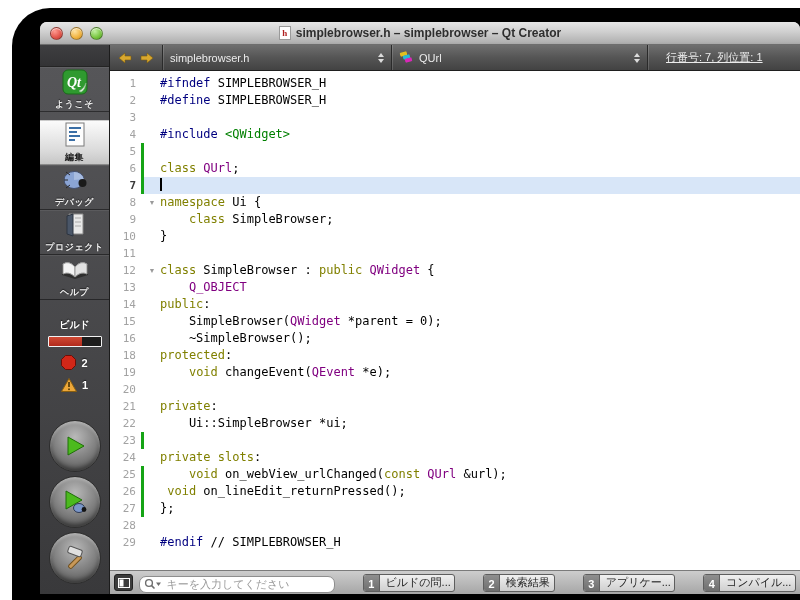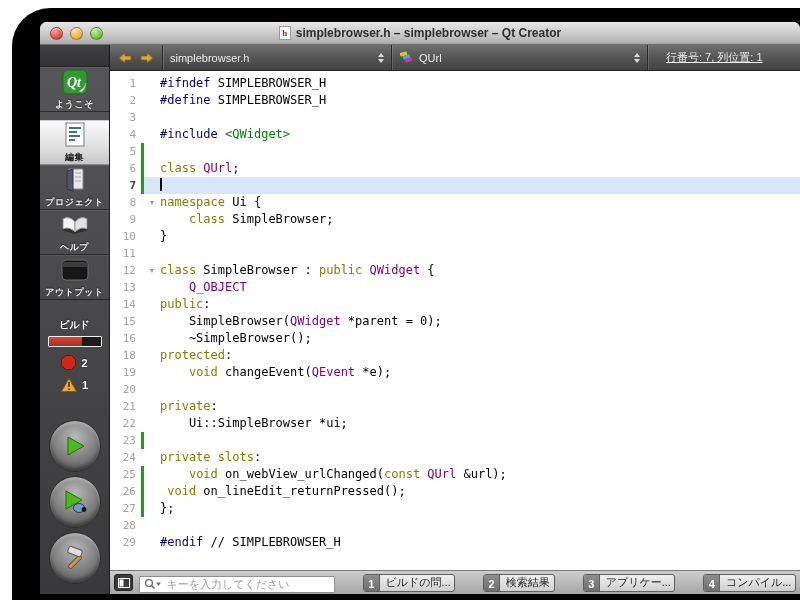--- a/index.html
+++ b/index.html
@@ -100,21 +100,21 @@
   .tok-com { color:#000000; }
   .tok-pl  { color:#000000; }
   .cursor { display:inline-block; width:2px; height:13px; background:#000; vertical-align:-2px; }
 
   
   .statusbar { height:24px; flex:0 0 24px; background:linear-gradient(#cdcdcd,#a6a6a6);
                border-top:1px solid #7b7b7b; display:flex; align-items:center; padding:0 4px; }
   .pane-toggle { width:20px; height:17px; background:#3c3c3c; border:1px solid #222; border-radius:3px;
                  display:flex; align-items:center; justify-content:center; margin-right:6px; }
   .search-field { position:relative; width:202px; height:17px; }
-  .search-field input { width:100%; height:100%; border:1px solid #8e8e8e; border-radius:1px;
+  .search-field input { width:100%; height:100%; border:1px solid #8e8e8e; border-radius:7px;
                         padding:0 4px 0 26px; font:11px "Liberation Sans", sans-serif; color:#333;
                         background:#fff; outline:none; }
   .search-field input::placeholder { color:#9a9a9a; }
   .search-glyph { position:absolute; left:5px; top:2px; }
   .out-btn { display:flex; align-items:center; height:18px; border:1px solid #5e5e5e; border-radius:3px;
              background:linear-gradient(#f0f0f0,#cfcfcf); overflow:hidden; margin-left:28px;
              font:11px "Liberation Sans", sans-serif; color:#1e1e1e; white-space:nowrap; cursor:default; }
   .out-btn:first-of-type { margin-left:14px; }
   .out-num { width:16px; height:100%; background:linear-gradient(#8e8e8e,#6f6f6f); color:#fff;
              font:bold 11px/18px "Liberation Sans", sans-serif; text-align:center;
@@ -163,20 +163,33 @@
                 <rect x="2" y="1" width="18" height="23" fill="#fdfdfd" stroke="#7a7a7a"></rect>
                 <rect x="5" y="5" width="12" height="2" fill="#3a6ea5"></rect>
                 <rect x="5" y="9" width="8" height="2" fill="#3a6ea5"></rect>
                 <rect x="5" y="13" width="11" height="2" fill="#3a6ea5"></rect>
                 <rect x="5" y="17" width="6" height="2" fill="#3a6ea5"></rect>
               </svg>
           </span>
           <span class="mode-label">編集</span>
         </div>
 
+        <div class="mode-item">
+          <span class="mode-icon">
+            <svg width="28" height="24" viewBox="0 0 28 24">
+                <ellipse cx="13" cy="12" rx="10" ry="8.5" fill="#8aa4d4" stroke="#44506e"></ellipse>
+                <path d="M13 4 a10 8.5 0 0 1 9.8 7 l-9.8 1z" fill="#a8bce0"></path>
+                <circle cx="21.5" cy="15" r="4" fill="#1a1a1a"></circle>
+                <line x1="5" y1="4" x2="9" y2="7" stroke="#2a2a2a"></line>
+                <line x1="3" y1="12" x2="7" y2="12" stroke="#2a2a2a"></line>
+                <line x1="5" y1="20" x2="9" y2="17" stroke="#2a2a2a"></line>
+              </svg>
+          </span>
+          <span class="mode-label">デバッグ</span>
+        </div>
 
         <div class="mode-item">
           <span class="mode-icon">
             <svg width="24" height="26" viewBox="0 0 24 26">
                 <path d="M6 2 L20 2 L20 22 L6 22 Z" fill="#e8e8e8" stroke="#888"></path>
                 <path d="M4 4 L10 2 L10 24 L4 22 Z" fill="#4a5668" stroke="#2c3440"></path>
                 <line x1="12" y1="6" x2="18" y2="6" stroke="#aaa"></line>
                 <line x1="12" y1="10" x2="18" y2="10" stroke="#aaa"></line>
                 <line x1="12" y1="14" x2="18" y2="14" stroke="#aaa"></line>
               </svg>
@@ -188,29 +201,20 @@
           <span class="mode-icon">
             <svg width="30" height="22" viewBox="0 0 30 22">
                 <path d="M2 16 L15 20 L28 16 L28 6 L15 10 L2 6 Z" fill="#2e2e2e"></path>
                 <path d="M3 5 Q9 1 15 8 L15 18 Q9 12 3 15 Z" fill="#f4f4f4" stroke="#999"></path>
                 <path d="M27 5 Q21 1 15 8 L15 18 Q21 12 27 15 Z" fill="#e2e2e2" stroke="#999"></path>
               </svg>
           </span>
           <span class="mode-label">ヘルプ</span>
         </div>
 
-        <div class="mode-item">
-          <span class="mode-icon">
-            <svg width="28" height="22" viewBox="0 0 28 22">
-                <rect x="1" y="1" width="26" height="20" rx="4" fill="#161616" stroke="#6e6e6e"></rect>
-                <path d="M3 3 h22 a2 2 0 0 1 2 2 v3 h-26 v-3 a2 2 0 0 1 2 -2z" fill="#3d3d3d"></path>
-              </svg>
-          </span>
-          <span class="mode-label">アウトプット</span>
-        </div>
 
         <div class="build-section">
           <span class="build-label">ビルド</span>
           <div class="progress">
             <div class="progress-fill" style="width: 65%;"></div>
           </div>
           <div class="issue-row">
             <svg width="15" height="15" viewBox="0 0 15 15">
                 <polygon points="4.5,0.5 10.5,0.5 14.5,4.5 14.5,10.5 10.5,14.5 4.5,14.5 0.5,10.5 0.5,4.5" fill="#d22718" stroke="#6e0e06"></polygon>
               </svg>

